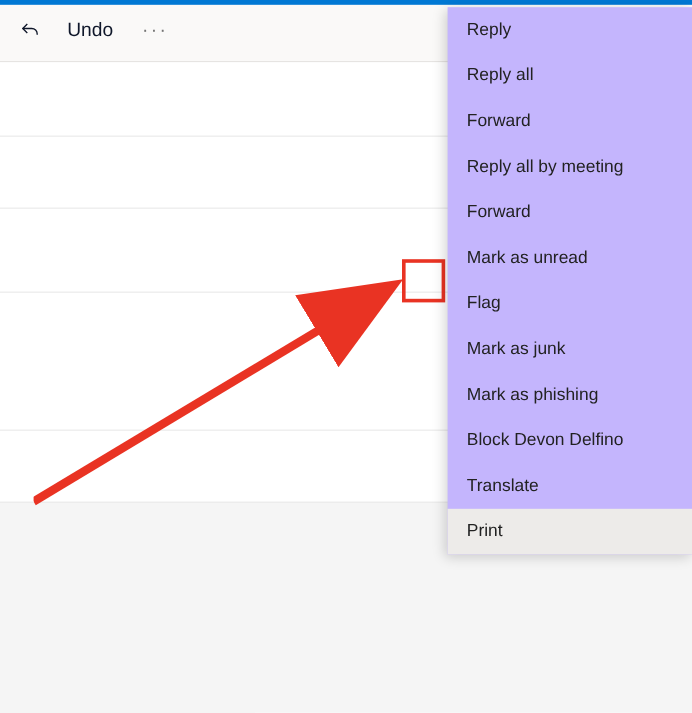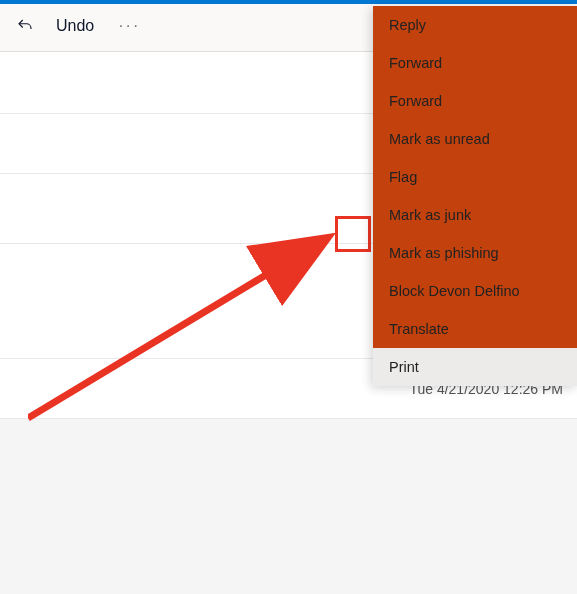--- a/index.html
+++ b/index.html
@@ -141,21 +141,21 @@
       background: #fff;
       border-bottom: 1px solid #e8e8e8;
       color: #545454;
       font-size: 14px;
     }
     .context-menu {
       position: absolute;
       top: 6px;
       right: 0;
       width: 204px;
-      background: #c2410c;
+      background: #c4b5fd;
       box-shadow: -2px 2px 10px rgba(0,0,0,0.18);
       z-index: 100;
     }
     .menu-item {
       padding: 11px 16px;
       font-size: 14.5px;
       color: #222;
       cursor: pointer;
     }
     .menu-item.highlighted {
@@ -230,21 +230,23 @@
   <defs>
     <marker id="arrowhead" markerWidth="12" markerHeight="10" refX="10" refY="5" orient="auto">
       <polygon points="0 0, 12 5, 0 10" fill="#e93323"></polygon>
     </marker>
   </defs>
   <line x1="0" y1="190" x2="296" y2="12" stroke="#e93323" stroke-width="7" marker-end="url(#arrowhead)"></line>
 </svg>
 
 <div class="context-menu">
   <div class="menu-item">Reply</div>
+  <div class="menu-item">Reply all</div>
   <div class="menu-item">Forward</div>
+  <div class="menu-item">Reply all by meeting</div>
   <div class="menu-item">Forward</div>
   <div class="menu-item">Mark as unread</div>
   <div class="menu-item">Flag</div>
   <div class="menu-item">Mark as junk</div>
   <div class="menu-item">Mark as phishing</div>
   <div class="menu-item">Block Devon Delfino</div>
   <div class="menu-item">Translate</div>
   <div class="menu-item highlighted">Print</div>
 </div>
 

